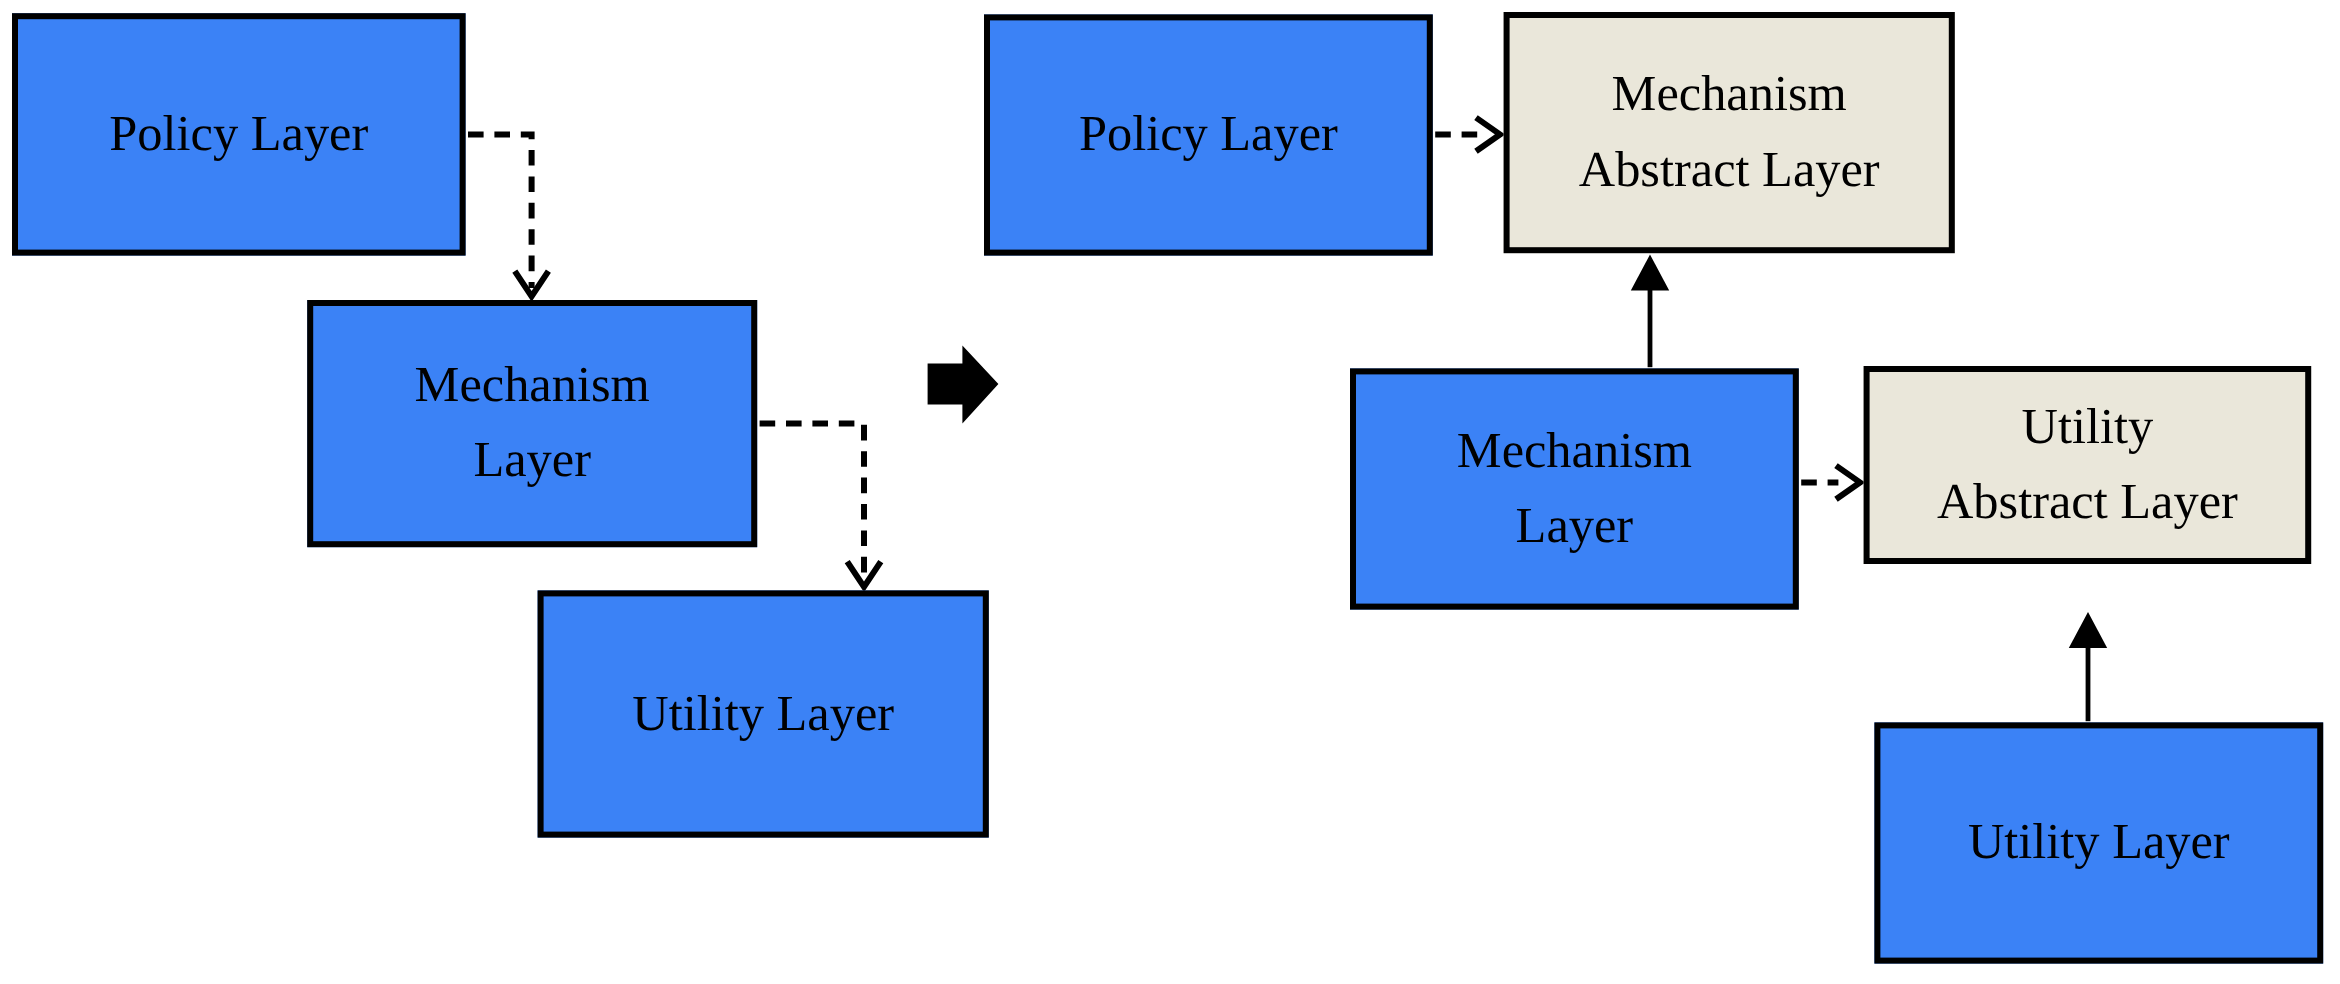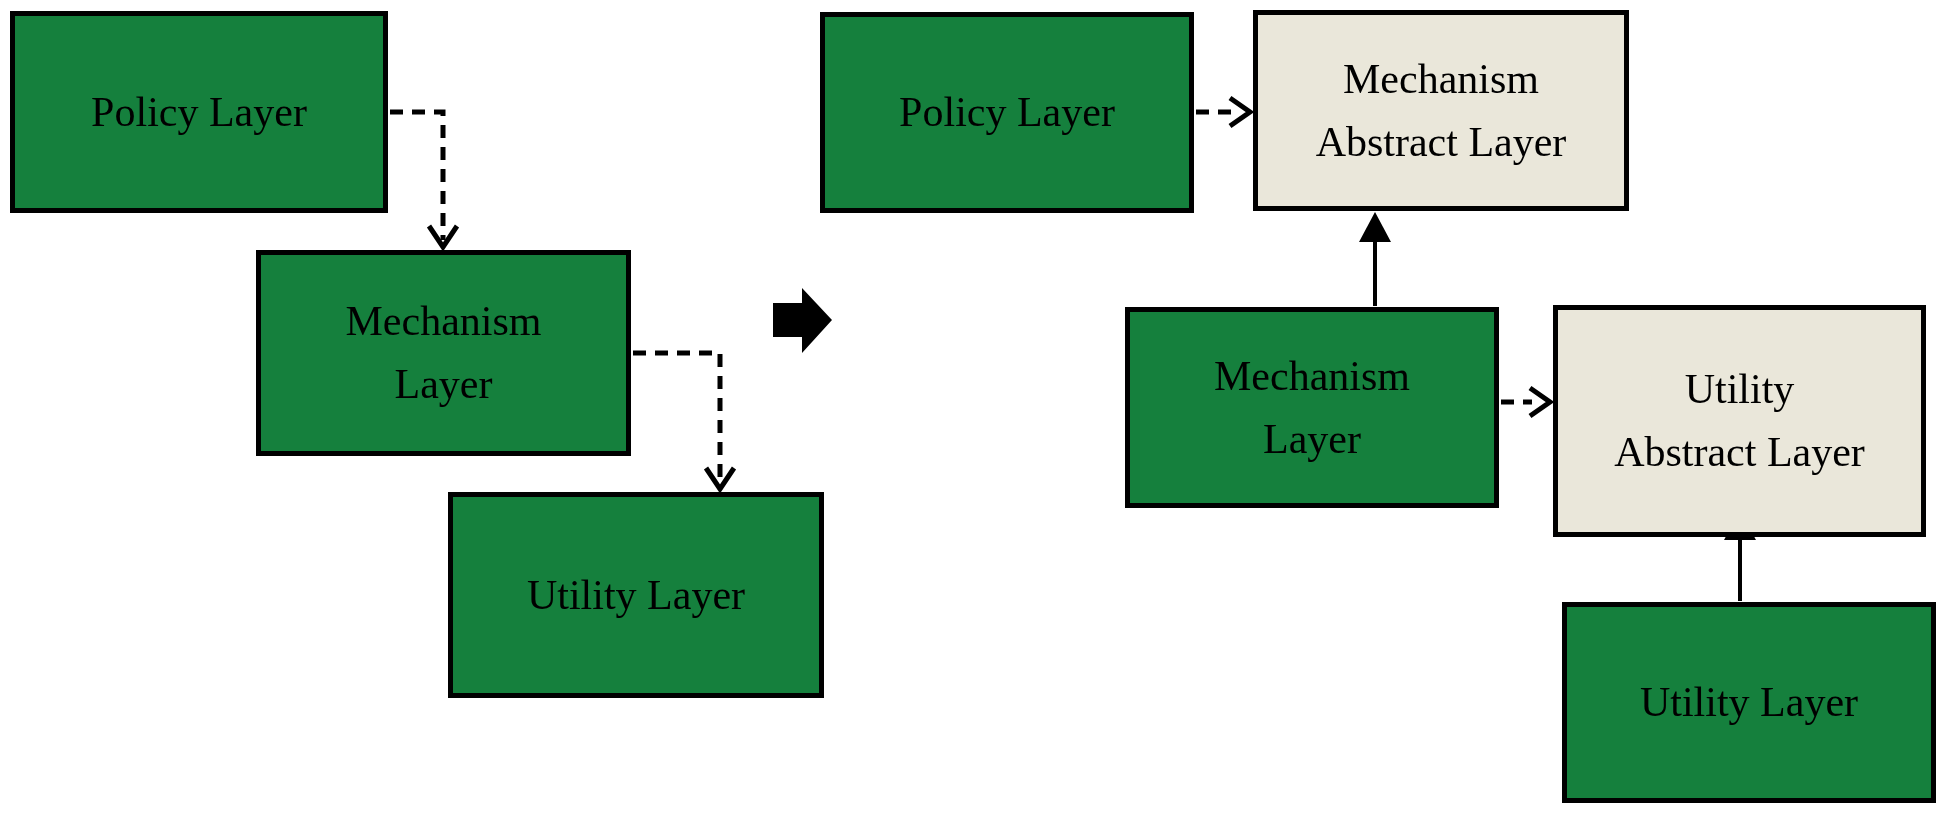--- a/index.html
+++ b/index.html
@@ -9,41 +9,41 @@
     height: 820px;
     background: #ffffff;
     overflow: hidden;
     font-family: "Liberation Serif", "DejaVu Serif", serif;
     color: #000000;
   }
   .dbox {
     position: absolute;
     box-sizing: border-box;
     border: 5px solid #000000;
-    background: #15803d;
+    background: #3b82f6;
     display: flex;
     align-items: center;
     justify-content: center;
     text-align: center;
     font-size: 42px;
     line-height: 1.5;
     white-space: pre-line;
   }
   .dbox.abstract { background: #eae7da; }
 
   
   #box-policy-left     { left: 10px;   top: 11px;  width: 378px; height: 202px; }
   #box-mechanism-left  { left: 256px;  top: 250px; width: 375px; height: 206px; }
   #box-utility-left    { left: 448px;  top: 492px; width: 376px; height: 206px; }
 
   
   #box-policy-right    { left: 820px;  top: 12px;  width: 374px; height: 201px; }
   #box-mal             { left: 1253px; top: 10px;  width: 376px; height: 201px; }
   #box-mechanism-right { left: 1125px; top: 307px; width: 374px; height: 201px; }
-  #box-ual             { left: 1553px; top: 305px; width: 373px; height: 232px; }
+  #box-ual             { left: 1553px; top: 305px; width: 373px; height: 165px; }
   #box-utility-right   { left: 1562px; top: 602px; width: 374px; height: 201px; }
 
   #edges-svg {
     position: absolute;
     left: 0; top: 0;
     width: 1950px; height: 820px;
     pointer-events: none;
   }
   .edge-dashed { stroke: #000000; stroke-width: 5; fill: none; stroke-dasharray: 13 9; }
   .edge-solid  { stroke: #000000; stroke-width: 4; fill: none; }

